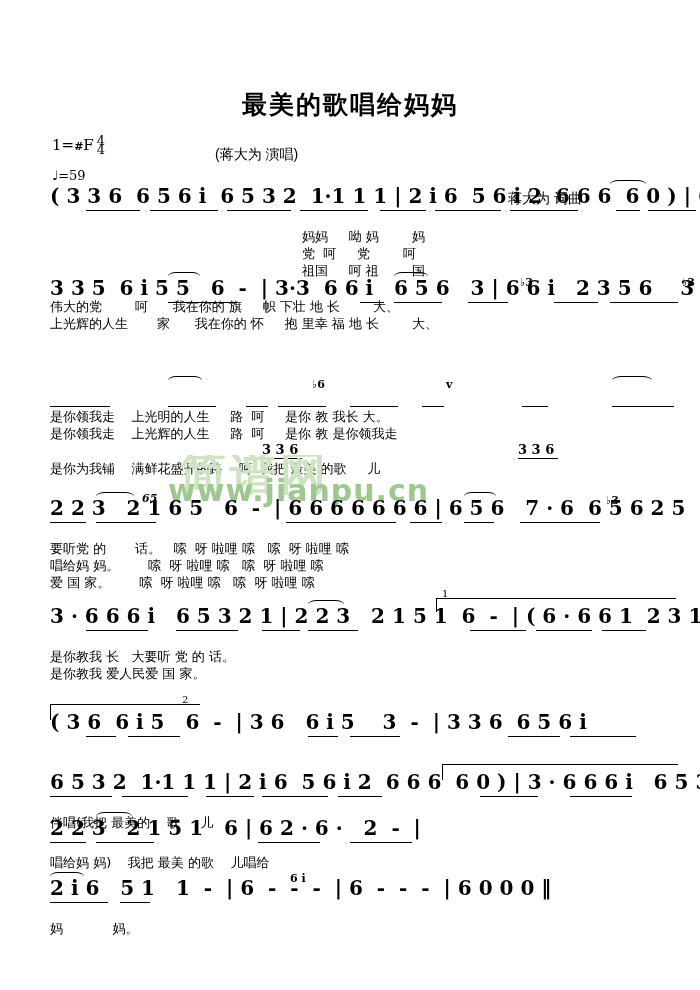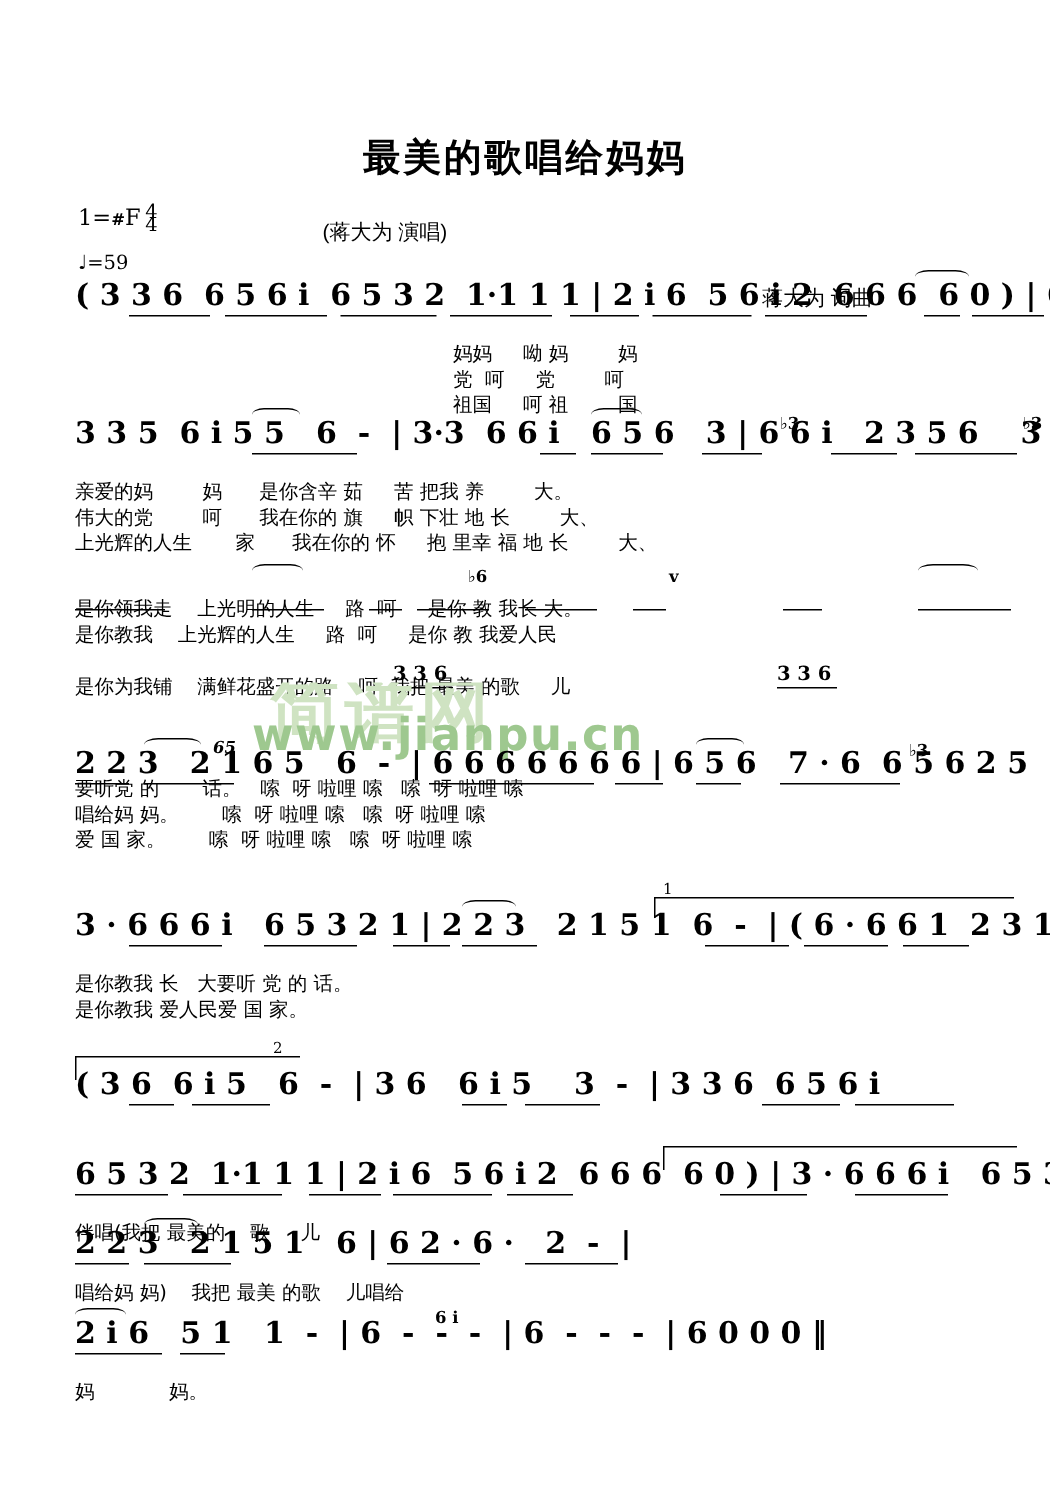--- a/index.html
+++ b/index.html
@@ -157,40 +157,39 @@
     <div class="beam" style="left:118px; top:24px; width:70px;"></div>
     <div class="slur" style="left:118px; top:-6px; width:32px;"></div>
     <div class="beam" style="left:310px; top:24px; width:24px;"></div>
     <div class="beam" style="left:344px; top:24px; width:48px;"></div>
     <div class="slur" style="left:344px; top:-6px; width:34px;"></div>
     <div class="beam" style="left:418px; top:24px; width:40px;"></div>
     <div class="beam" style="left:504px; top:24px; width:44px;"></div>
     <div class="beam" style="left:560px; top:24px; width:68px;"></div>
     <div class="sup" style="left:470px; top:-2px;">♭3</div>
     <div class="sup" style="left:632px; top:-2px;">♭3</div>
-    <div class="lyric" style="margin-top:22px">亲爱的妈        妈      是你含辛 茹     苦 把我 养        大。</div>
     <div class="lyric">伟大的党        呵      我在你的 旗     帜 下壮 地 长        大、</div>
     <div class="lyric">上光辉的人生       家      我在你的 怀     抱 里幸 福 地 长        大、</div>
   </div>
 
   <div class="sys" style="left:50px; top:382px; width:620px;">
     <div class="beam" style="left:0px;   top:24px; width:60px;"></div>
     <div class="beam" style="left:118px; top:24px; width:48px;"></div>
     <div class="slur" style="left:118px; top:-6px; width:34px;"></div>
     <div class="beam" style="left:196px; top:24px; width:22px;"></div>
     <div class="beam" style="left:228px; top:24px; width:48px;"></div>
     <div class="sup" style="left:262px; top:-4px;">♭6</div>
     <div class="beam" style="left:300px; top:24px; width:48px;"></div>
     <div class="beam" style="left:372px; top:24px; width:22px;"></div>
     <div class="sup" style="left:396px; top:-4px;">v</div>
     <div class="beam" style="left:472px; top:24px; width:26px;"></div>
     <div class="beam" style="left:562px; top:24px; width:62px;"></div>
     <div class="slur" style="left:562px; top:-6px; width:40px;"></div>
-    <div class="lyric" style="margin-top:16px">是你领我走    上光明的人生     路  呵     是你 教 我长 大。</div>
-    <div class="lyric">是你教我    上光辉的人生     路  呵     是你 教 我爱人民</div>
+    <div class="lyric" style="margin-top:26px">是你领我走    上光明的人生     路  呵     是你 教 我长 大。</div>
+    <div class="lyric">是你领我走    上光辉的人生     路  呵     是你 教 是你领我走</div>
     <div class="tinynote" style="left:212px; top:60px;">3 3 6</div>
     <div class="beam" style="left:212px; top:76px; width:40px;"></div>
     <div class="tinynote" style="left:468px; top:60px;">3 3 6</div>
     <div class="beam" style="left:468px; top:76px; width:40px;"></div>
     <div class="lyric" style="margin-top:18px">是你为我铺    满鲜花盛开的路    呵  我把 最美 的歌     儿</div>
   </div>
 
   <div class="watermark">
     <div class="wm-cn">简谱网</div>
     <div class="wm-text">www.jianpu.cn</div>
@@ -201,21 +200,21 @@
     <div class="beam" style="left:0px;   top:24px; width:36px;"></div>
     <div class="beam" style="left:46px;  top:24px; width:60px;"></div>
     <div class="slur" style="left:46px;  top:-6px; width:38px;"></div>
     <div class="sup" style="left:92px; top:-6px;font-style:italic;">65</div>
     <div class="beam" style="left:236px; top:24px; width:110px;"></div>
     <div class="beam" style="left:360px; top:24px; width:32px;"></div>
     <div class="beam" style="left:414px; top:24px; width:30px;"></div>
     <div class="slur" style="left:414px; top:-6px; width:32px;"></div>
     <div class="beam" style="left:470px; top:24px; width:80px;"></div>
     <div class="sup" style="left:556px; top:-4px;">♭3</div>
-    <div class="lyric" style="">要听党 的       话。   嗦  呀 啦哩 嗦   嗦  呀 啦哩 嗦</div>
+    <div class="lyric" style="margin-top:22px">要听党 的       话。   嗦  呀 啦哩 嗦   嗦  呀 啦哩 嗦</div>
     <div class="lyric">唱给妈 妈。       嗦  呀 啦哩 嗦   嗦  呀 啦哩 嗦</div>
     <div class="lyric">爱 国 家。       嗦  呀 啦哩 嗦   嗦  呀 啦哩 嗦</div>
   </div>
 
   <div class="sys" style="left:50px; top:606px; width:620px;">
     <div class="rptnum" style="left:392px; top:-18px;">1</div>
     <div class="rptline" style="left:386px; top:-8px; width:240px;"></div>
     <div class="rpttick" style="left:386px; top:-8px; height:14px;"></div>
     <div class="notes">3 · 6 6 6 i   6 5 3 2 1 | 2 2 3   2 1 5 1  6  -  | ( 6 · 6 6 1  2 3 1 2  6 6 6  6 0 ) :|</div>
     <div class="beam" style="left:36px;  top:24px; width:62px;"></div>

